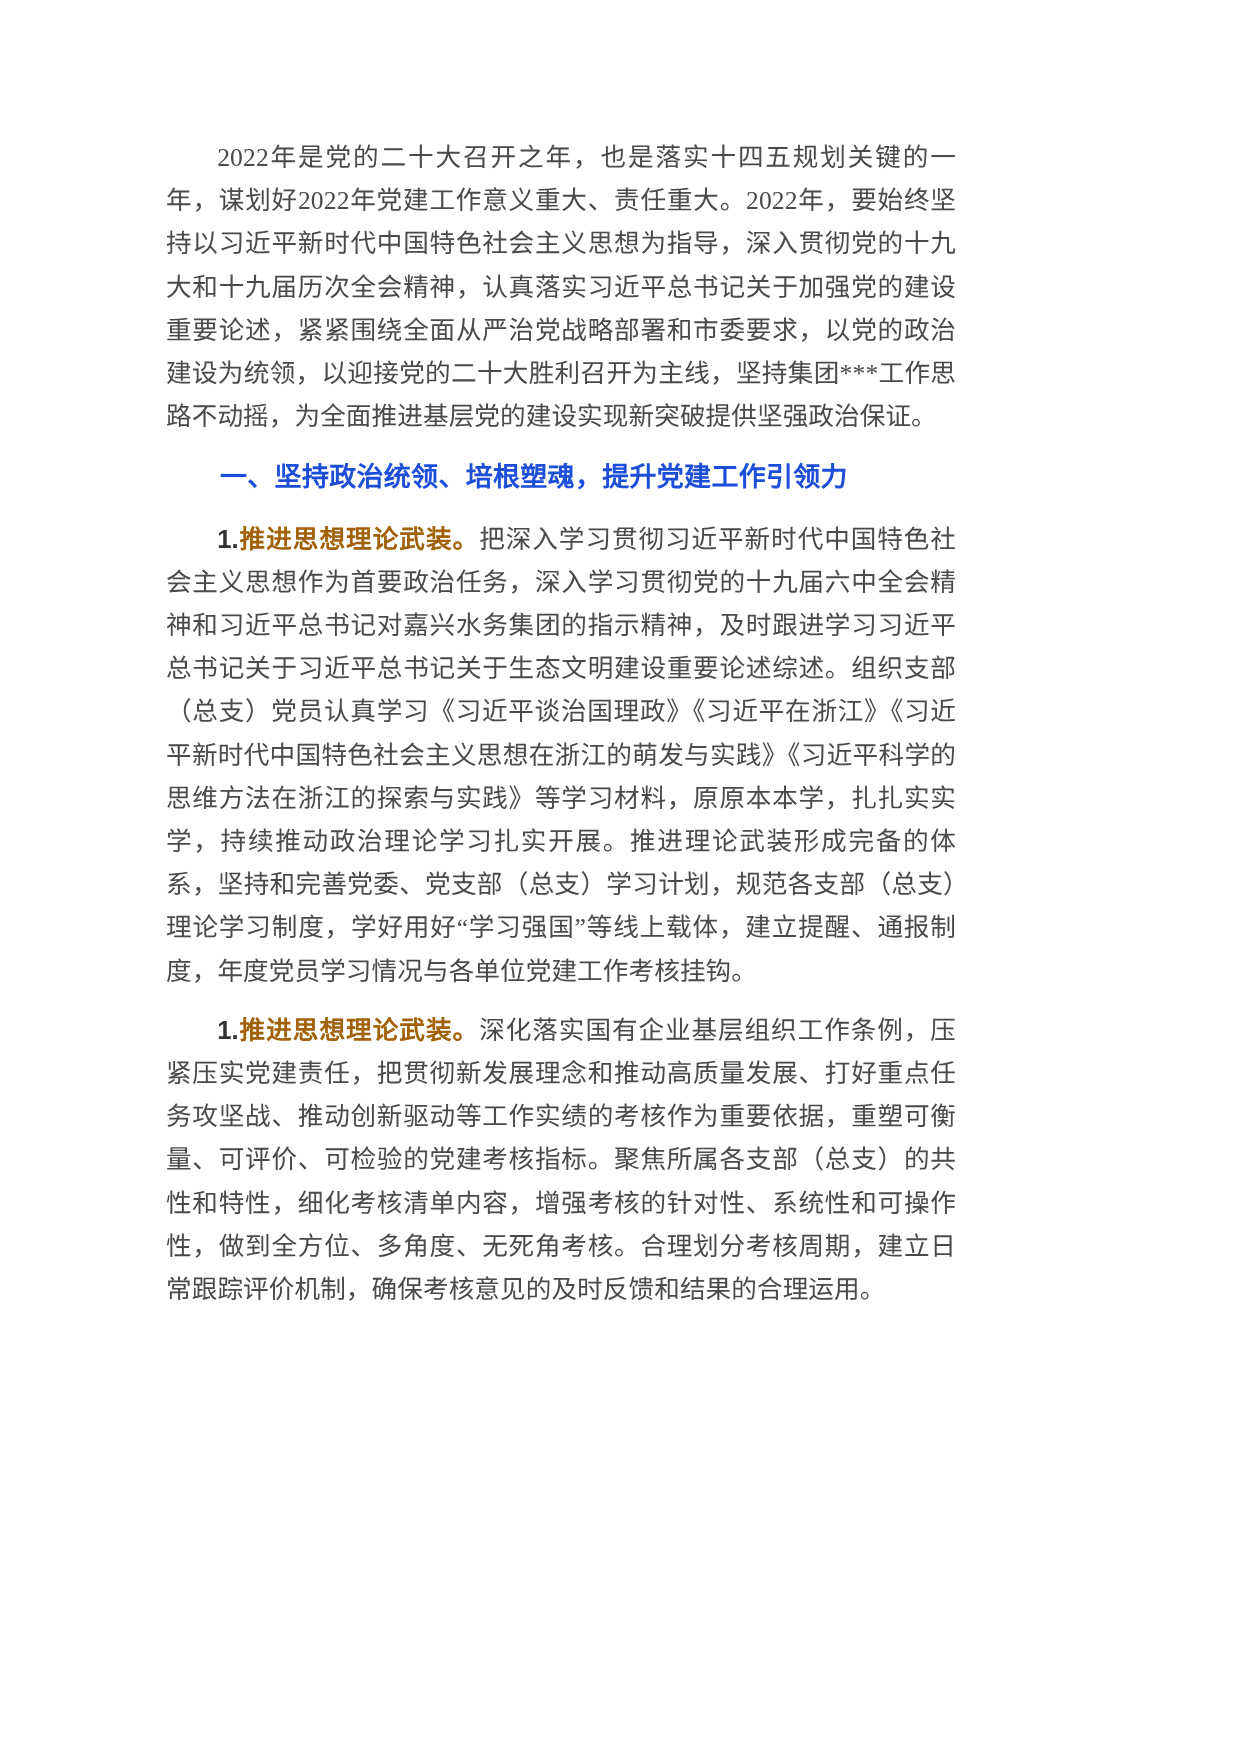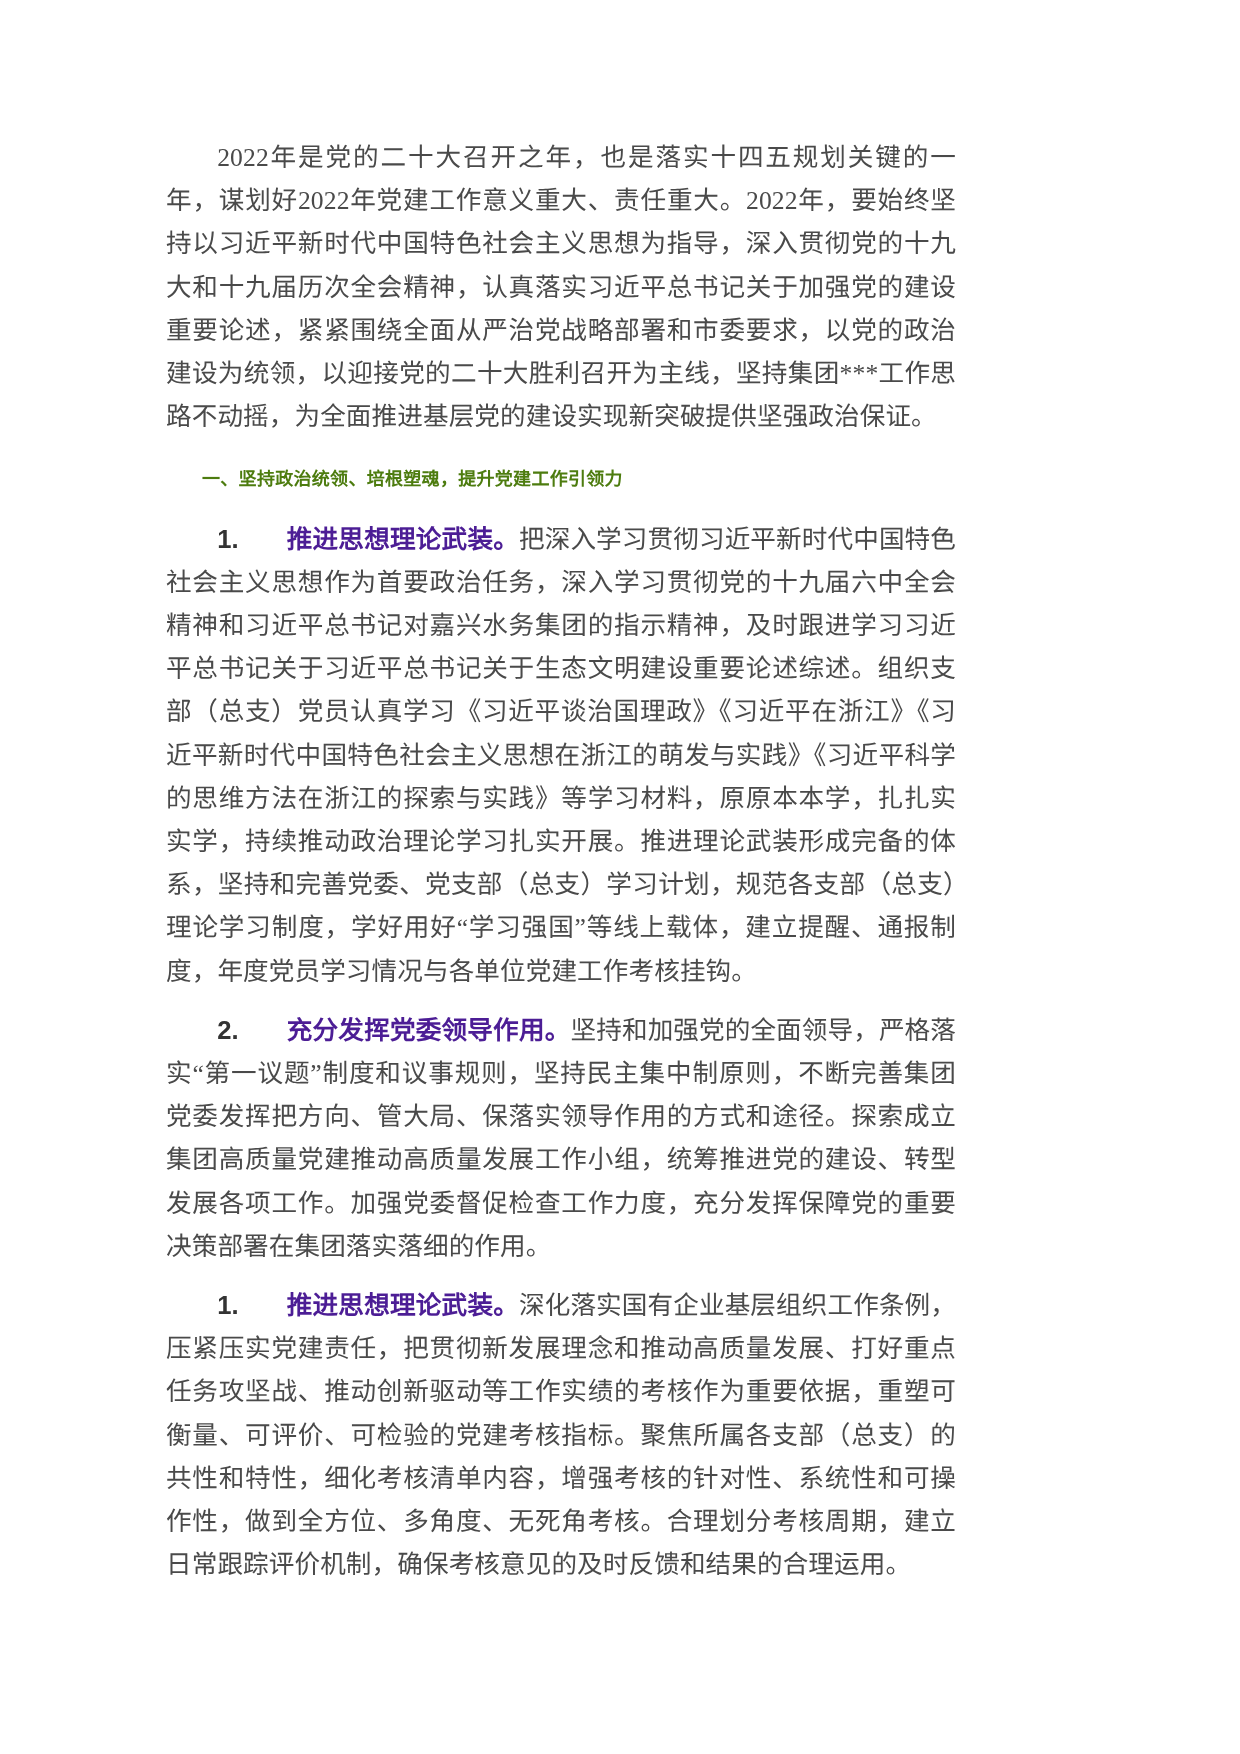--- a/index.html
+++ b/index.html
@@ -34,37 +34,36 @@
     text-align: justify;
     text-justify: inter-character;
     text-indent: 2em;
     margin: 0 0 4px 0;
     letter-spacing: 0.1px;
     word-break: break-all;
   }
 
   
   .section-heading {
-    font-family: Liberation Sans, sans-serif;
-    font-size: 18px;
+    font-family: Liberation Mono, monospace;
+    font-size: 27px;
     line-height: 43.2px;
     font-weight: bold;
-    color: #4d7c0f;
+    color: #1d4ed8;
     text-indent: 2em;
     margin: 20px 0 14px 0;
     letter-spacing: 0.3px;
   }
 
   
   .lead {
     font-family: "Liberation Sans", "DejaVu Sans", sans-serif;
     font-weight: bold;
-    color: #4c1d95;
+    color: #a16207;
     letter-spacing: 0.2px;
-    margin-left: 48px;
   }
 
   .num {
     font-family: "Liberation Sans", "DejaVu Sans", sans-serif;
     font-weight: bold;
     color: #333333;
   }
 
   .item {
     margin-top: 16px;
@@ -75,20 +74,19 @@
 
 <div class="page">
   <div class="content">
 
     <p class="para">2022年是党的二十大召开之年，也是落实十四五规划关键的一年，谋划好2022年党建工作意义重大、责任重大。2022年，要始终坚持以习近平新时代中国特色社会主义思想为指导，深入贯彻党的十九大和十九届历次全会精神，认真落实习近平总书记关于加强党的建设重要论述，紧紧围绕全面从严治党战略部署和市委要求，以党的政治建设为统领，以迎接党的二十大胜利召开为主线，坚持集团***工作思路不动摇，为全面推进基层党的建设实现新突破提供坚强政治保证。</p>
 
     <h2 class="section-heading">一、坚持政治统领、培根塑魂，提升党建工作引领力</h2>
 
     <p class="para item"><span class="num">1.</span><span class="lead">推进思想理论武装。</span><span>把深入学习贯彻习近平新时代中国特色社会主义思想作为首要政治任务，深入学习贯彻党的十九届六中全会精神和习近平总书记对嘉兴水务集团的指示精神，及时跟进学习习近平总书记关于习近平总书记关于生态文明建设重要论述综述。组织支部（总支）党员认真学习《习近平谈治国理政》《习近平在浙江》《习近平新时代中国特色社会主义思想在浙江的萌发与实践》《习近平科学的思维方法在浙江的探索与实践》等学习材料，原原本本学，扎扎实实学，持续推动政治理论学习扎实开展。推进理论武装形成完备的体系，坚持和完善党委、党支部（总支）学习计划，规范各支部（总支）理论学习制度，学好用好“学习强国”等线上载体，建立提醒、通报制度，年度党员学习情况与各单位党建工作考核挂钩。</span></p>
 
-    <p class="para item"><span class="num">2.</span><span class="lead">充分发挥党委领导作用。</span><span>坚持和加强党的全面领导，严格落实“第一议题”制度和议事规则，坚持民主集中制原则，不断完善集团党委发挥把方向、管大局、保落实领导作用的方式和途径。探索成立集团高质量党建推动高质量发展工作小组，统筹推进党的建设、转型发展各项工作。加强党委督促检查工作力度，充分发挥保障党的重要决策部署在集团落实落细的作用。</span></p>
 
 
 
     <p class="para item"><span class="num">1.</span><span class="lead">推进思想理论武装。</span><span>深化落实国有企业基层组织工作条例，压紧压实党建责任，把贯彻新发展理念和推动高质量发展、打好重点任务攻坚战、推动创新驱动等工作实绩的考核作为重要依据，重塑可衡量、可评价、可检验的党建考核指标。聚焦所属各支部（总支）的共性和特性，细化考核清单内容，增强考核的针对性、系统性和可操作性，做到全方位、多角度、无死角考核。合理划分考核周期，建立日常跟踪评价机制，确保考核意见的及时反馈和结果的合理运用。</span></p>
 
   </div>
 </div>
 
 </body></html>

